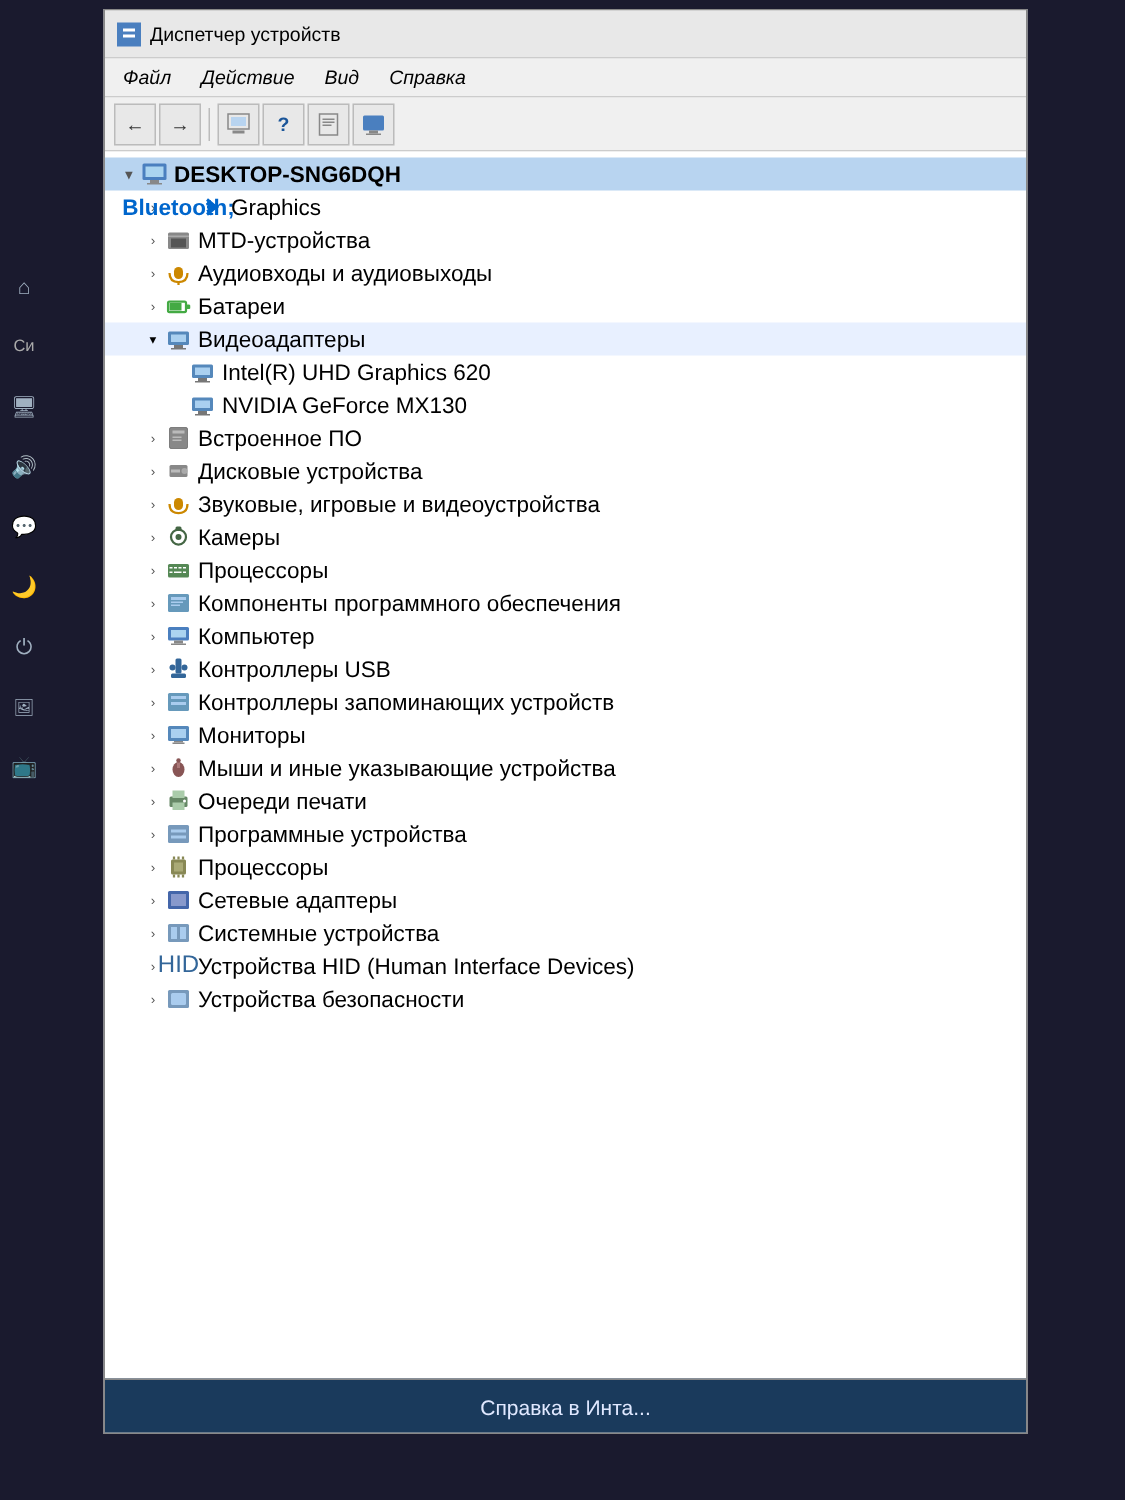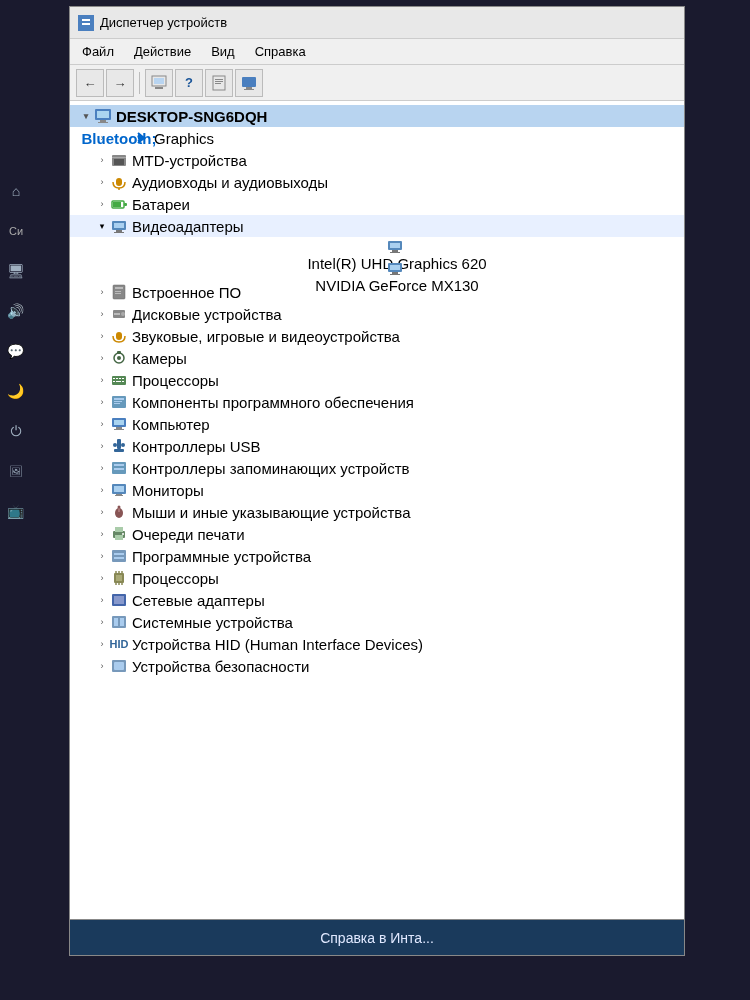--- a/index.html
+++ b/index.html
@@ -84,20 +84,21 @@
       align-items: center;
       padding: 0 4px;
       border-bottom: 1px solid #ccc;
       gap: 4px;
     }
     .menu-item {
       padding: 2px 8px;
       font-size: 13px;
       color: #000;
       cursor: pointer;
+      font-style: italic;
     }
 
     
     .toolbar {
       height: 36px;
       background: #f0f0f0;
       display: flex;
       align-items: center;
       padding: 0 6px;
       border-bottom: 1px solid #ccc;
@@ -166,21 +167,21 @@
       font-size: 14px;
       flex-shrink: 0;
     }
     .tree-label {
       font-size: 15px;
     }
 
     
     .indent-1 { padding-left: 8px; }
     .indent-2 { padding-left: 24px; }
-    .indent-3 { padding-left: 40px; flex-direction: column; }
+    .indent-3 { padding-left: 40px; }
 
     
     .status-bar {
       height: 36px;
       background: #1a3a5c;
       display: flex;
       align-items: center;
       justify-content: center;
       padding: 0 12px;
       border-top: 1px solid #888;
@@ -575,21 +576,21 @@
           <rect x="1" y="2" width="14" height="12" fill="#7799bb" rx="1"></rect>
           <rect x="3" y="4" width="4" height="8" fill="#aaccee"></rect>
           <rect x="9" y="4" width="4" height="8" fill="#aaccee"></rect>
         </svg>
       </span>
       <span class="tree-label">Системные устройства</span>
     </div>
 
     <div class="tree-item indent-2">
       <span class="expand-btn">›</span>
-      <span class="tree-icon" style="font-size:11px; color:#336699; font-weight:bold;">HID</span>
+      <span class="tree-icon" style="font-size:16px; color:#336699; font-weight:normal;">HID</span>
       <span class="tree-label">Устройства HID (Human Interface Devices)</span>
     </div>
 
     <div class="tree-item indent-2">
       <span class="expand-btn">›</span>
       <span class="tree-icon">
         <svg width="16" height="16" viewBox="0 0 16 16">
           <rect x="1" y="2" width="14" height="12" fill="#7799bb" rx="1"></rect>
           <rect x="3" y="4" width="10" height="8" fill="#aaccee" rx="1"></rect>
         </svg>

